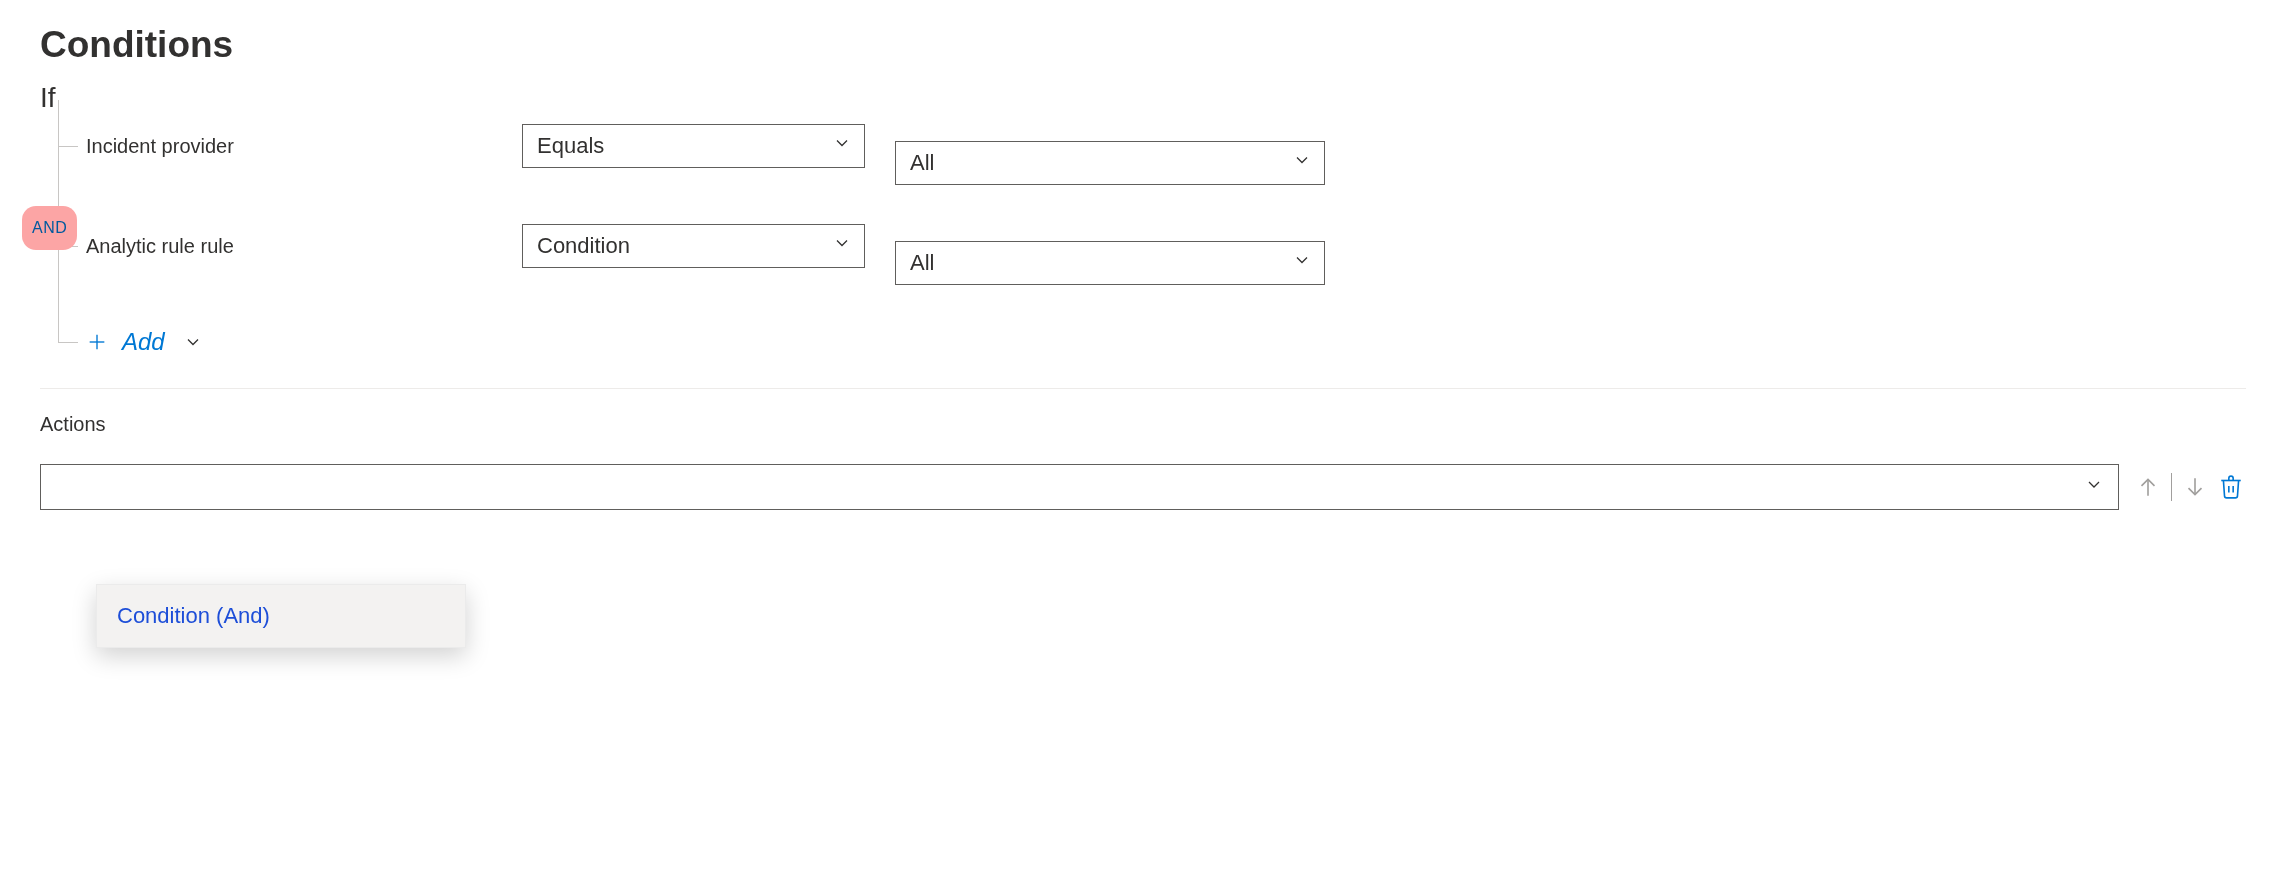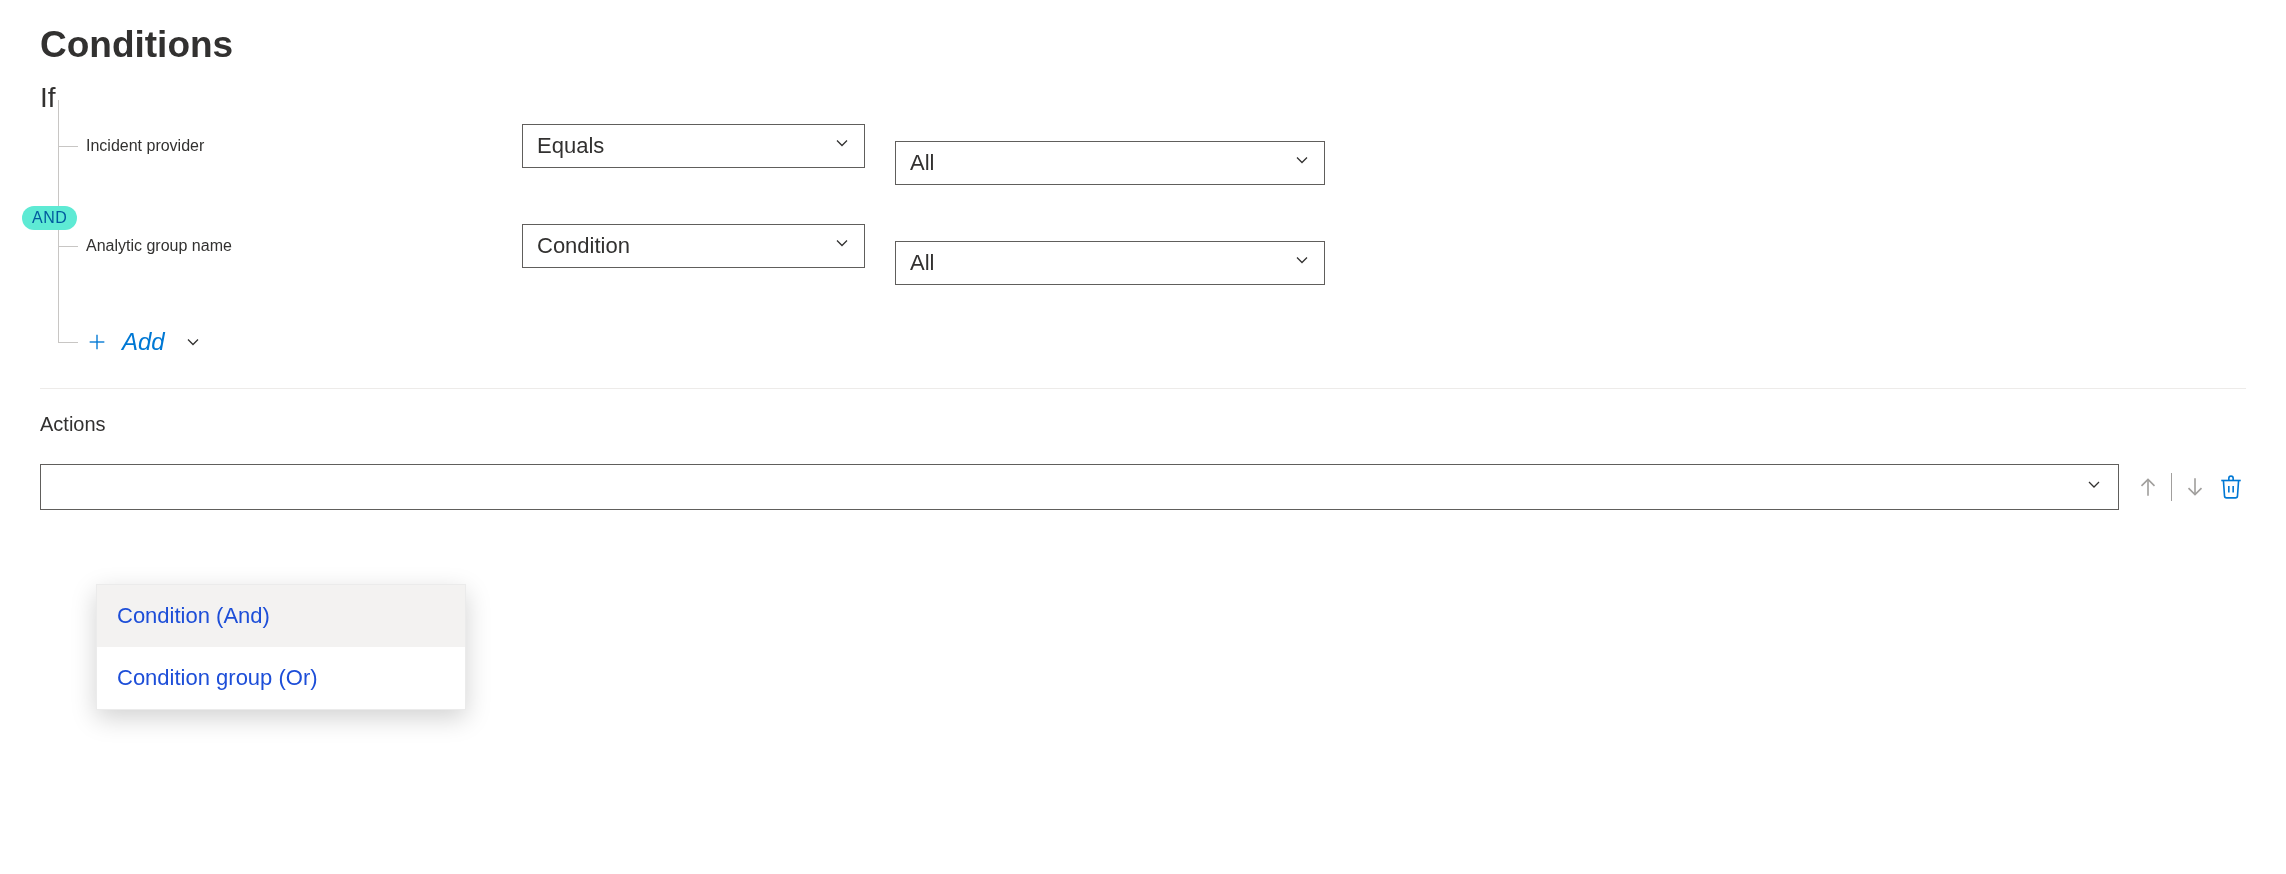--- a/index.html
+++ b/index.html
@@ -54,21 +54,21 @@
       content: "";
       position: absolute;
       left: -4px;
       top: 50%;
       width: 20px;
       height: 1px;
       background: #c8c6c4;
     }
     .condition-label {
       flex: 0 0 430px;
-      font-size: 16px;
+      font-size: 20px;
       padding-left: 24px;
       color: #323130;
     }
 
     .select-box {
       position: relative;
       border: 1px solid #605e5c;
       background: #fff;
       height: 44px;
       display: flex;
@@ -86,26 +86,26 @@
       top: 50%;
       transform: translateY(-50%);
     }
 
     
     .and-pill {
       position: absolute;
       left: -18px;
       top: 82px;
       z-index: 2;
-      background: #5eead4;
+      background: #fca5a5;
       color: #005a9e;
       font-size: 16px;
       font-weight: 400;
       letter-spacing: 0.5px;
-      padding: 3px 10px;
+      padding: 13px 10px;
       border-radius: 14px;
     }
 
     
     .add-row {
       position: relative;
       display: flex;
       align-items: center;
       padding-left: 24px;
       height: 36px;
@@ -229,21 +229,21 @@
         <span>All</span>
         <span class="chevron">
           <svg class="chevron-down" viewBox="0 0 24 24" fill="none" stroke="#323130" stroke-width="1.5">
               <polyline points="6 9 12 15 18 9"></polyline>
             </svg>
         </span>
       </div>
     </div>
 
     <div class="condition-row">
-      <div class="condition-label">Analytic group name</div>
+      <div class="condition-label">Analytic rule rule</div>
 
       <div class="select-box operator">
         <span>Condition</span>
         <span class="chevron">
           <svg class="chevron-down" viewBox="0 0 24 24" fill="none" stroke="#323130" stroke-width="1.5">
               <polyline points="6 9 12 15 18 9"></polyline>
             </svg>
         </span>
       </div>
 
@@ -270,21 +270,20 @@
       </div>
     </div>
 
   </div>
 
   <div class="divider"></div>
 </div>
 
 <div class="add-menu">
   <div class="add-menu-item hovered">Condition (And)</div>
-  <div class="add-menu-item">Condition group (Or)</div>
 </div>
 
 <div>
   <h2 class="actions-heading">Actions</h2>
 
   <div class="actions-row">
     <div class="action-select">
       <span class="chevron">
         <svg class="chevron-down" viewBox="0 0 24 24" fill="none" stroke="#323130" stroke-width="1.5">
             <polyline points="6 9 12 15 18 9"></polyline>

